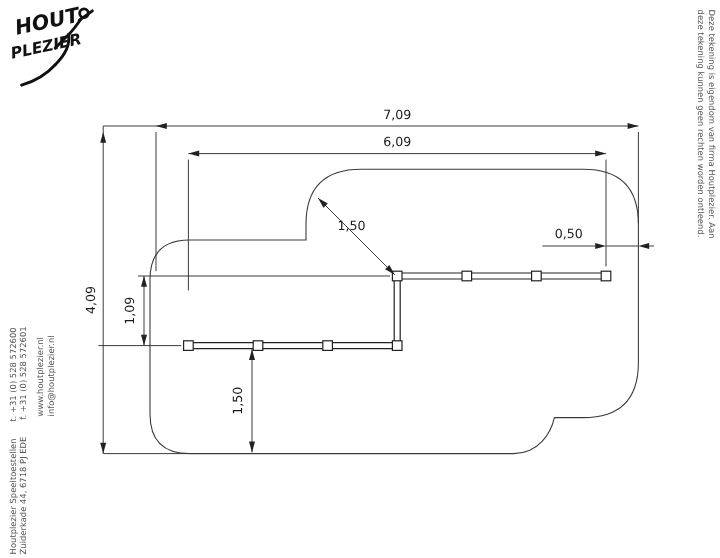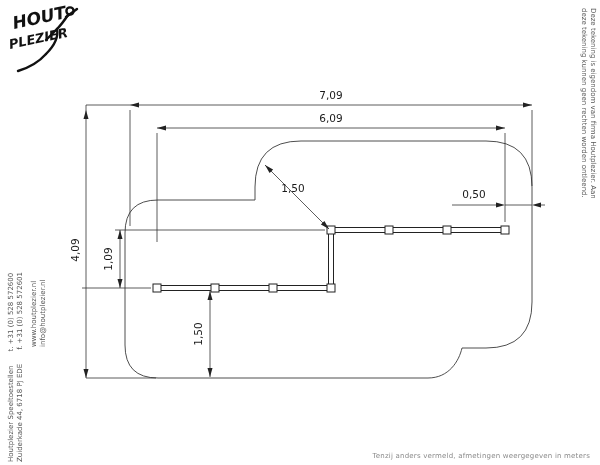--- a/index.html
+++ b/index.html
@@ -51,21 +51,20 @@
   <div class="v-text v-left2">
     <div>www.houtplezier.nl</div>
     <div>info@houtplezier.nl</div>
   </div>
 
   <div class="v-text v-right">
     <div>Deze tekening is eigendom van firma Houtplezier. Aan</div>
     <div>deze tekening kunnen geen rechten worden ontleend.</div>
   </div>
 
-  <div class="units-note">Tenzij anders vermeld, afmetingen weergegeven in meters</div>
 
   <svg class="drawing" viewBox="0 0 600 465">
 
     <path class="outline" d="M 255,200 L 255,187 Q 255,141 301,141 L 486,141 Q 532,141 532,187 L 532,302
          Q 532,348 486,348 L 462,348 C 459,361 449,378 428,378 L 158,378
          Q 125,378 125,345 L 125,233 Q 125,200 158,200 Z"></path>
 
     <g>
       <line class="beam" x1="331" y1="227.5" x2="505" y2="227.5"></line>
       <line class="beam" x1="331" y1="232.5" x2="505" y2="232.5"></line>

